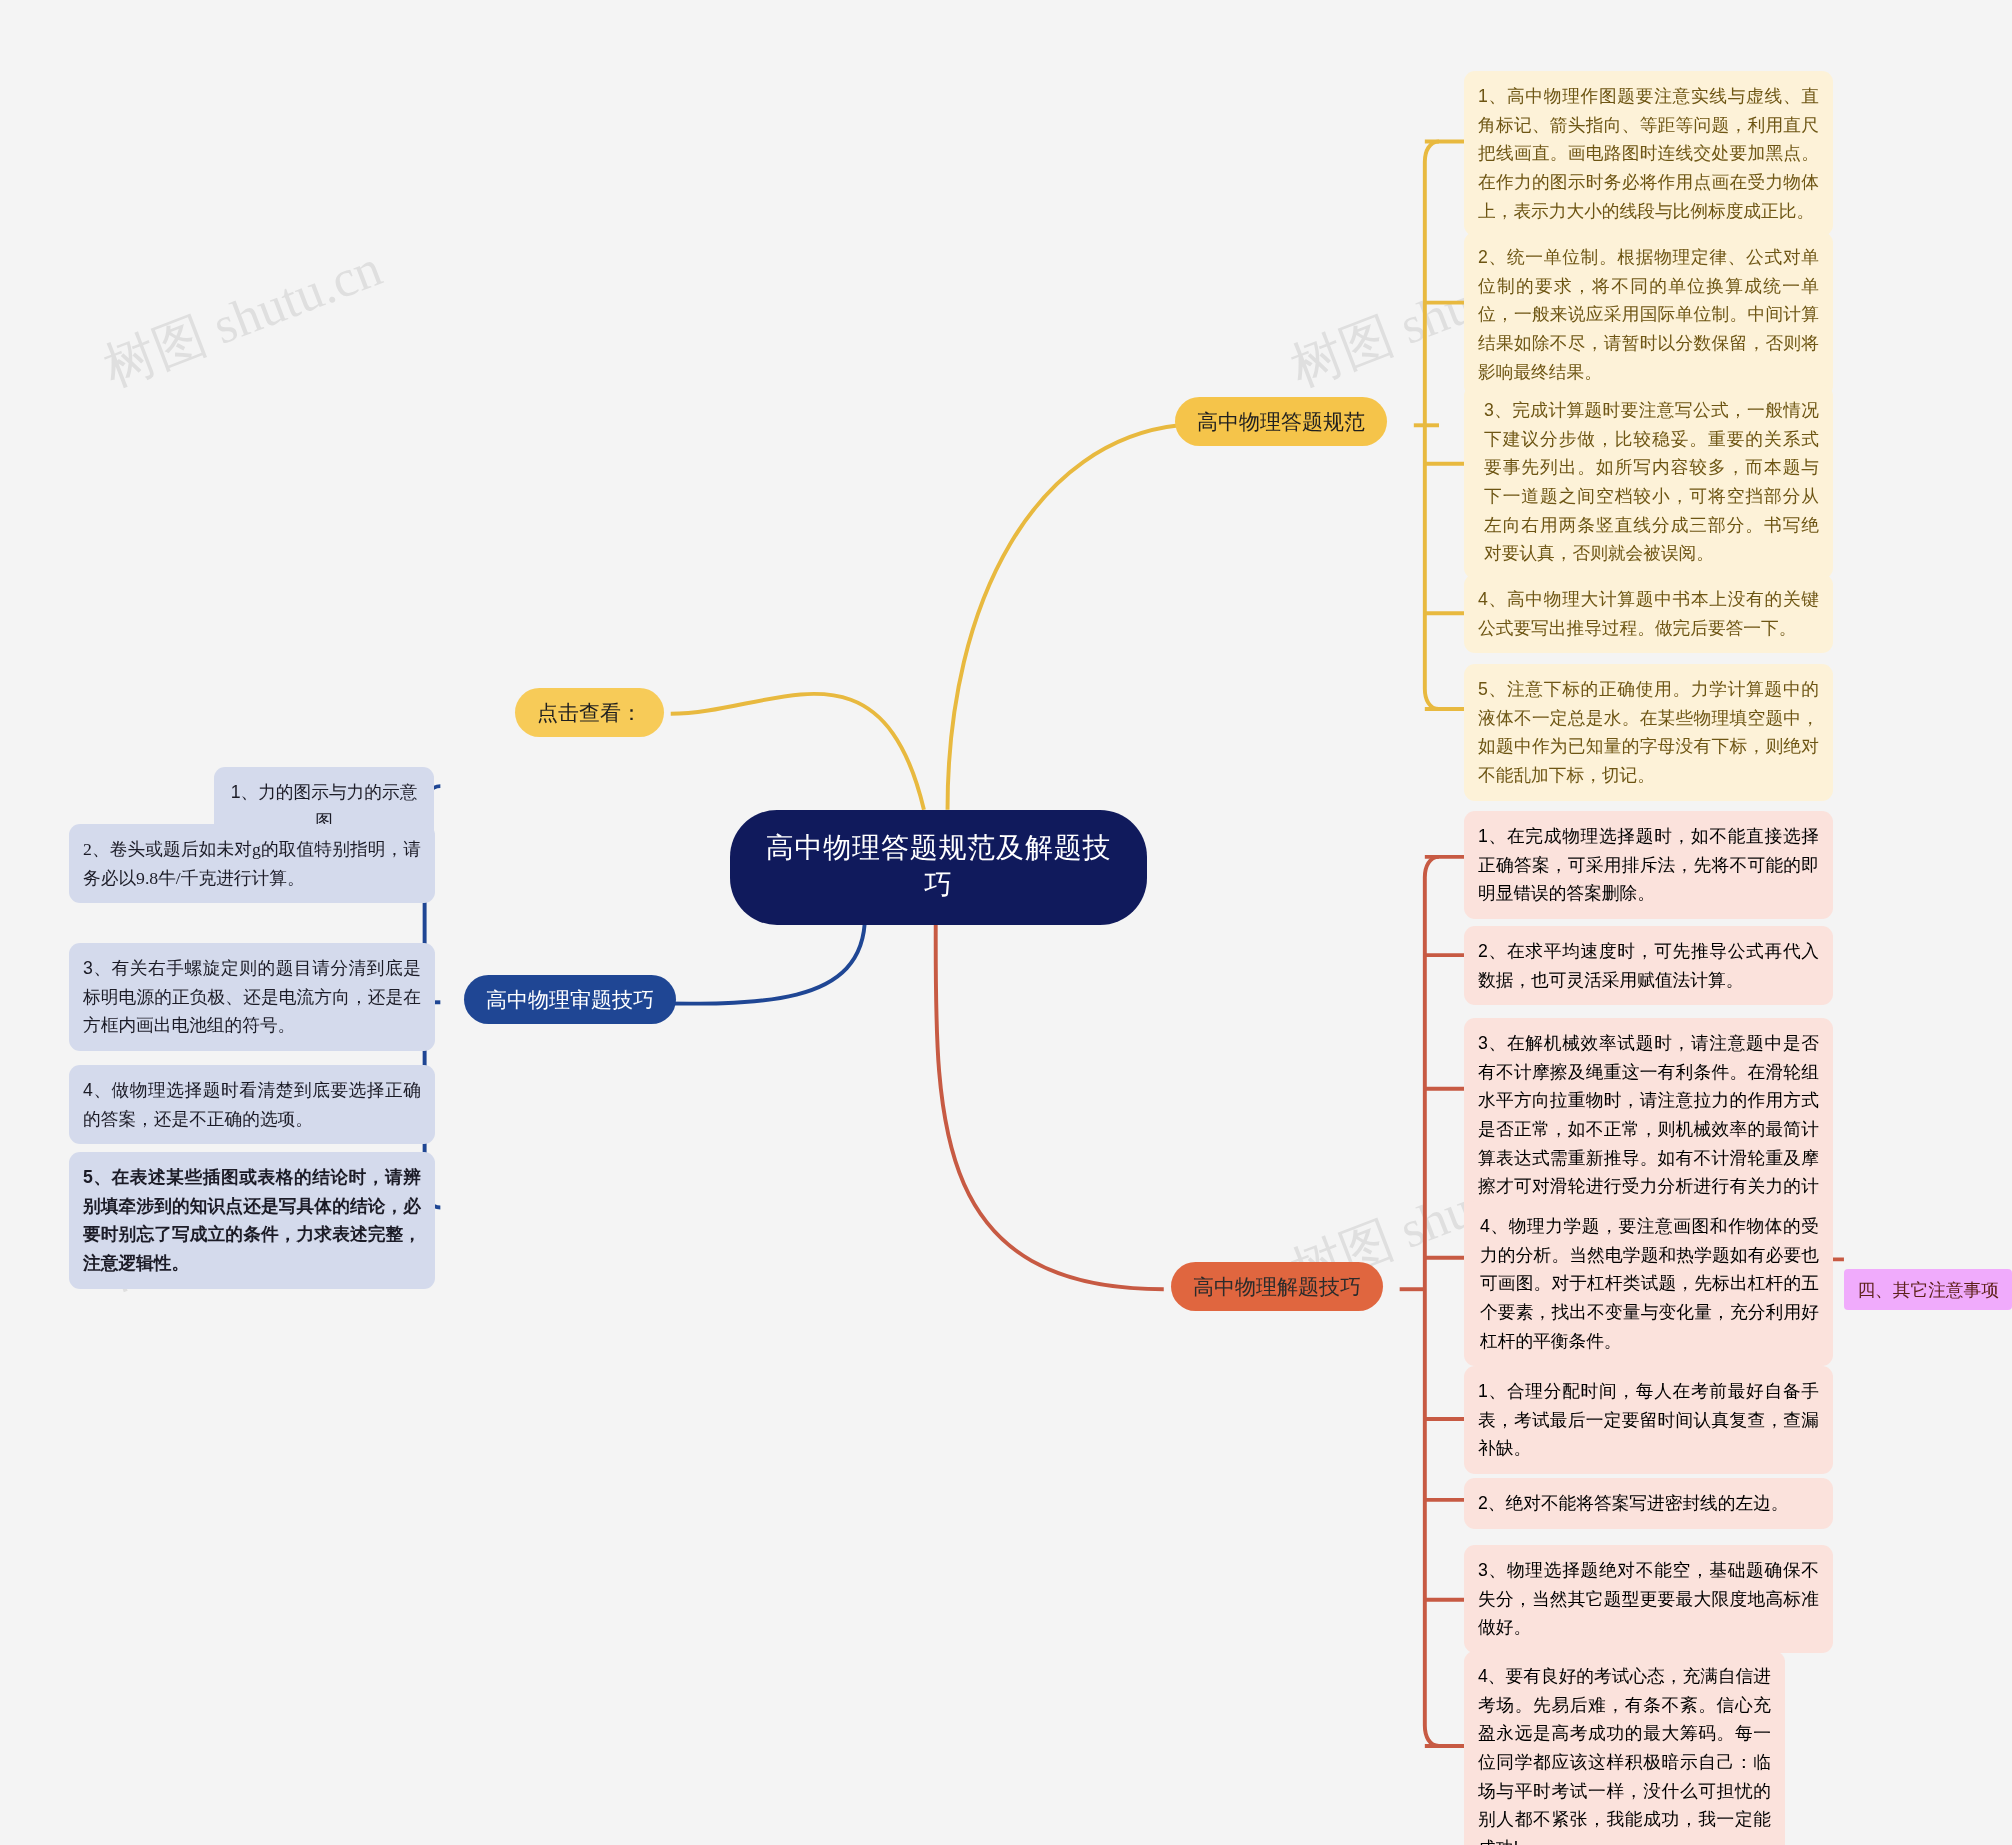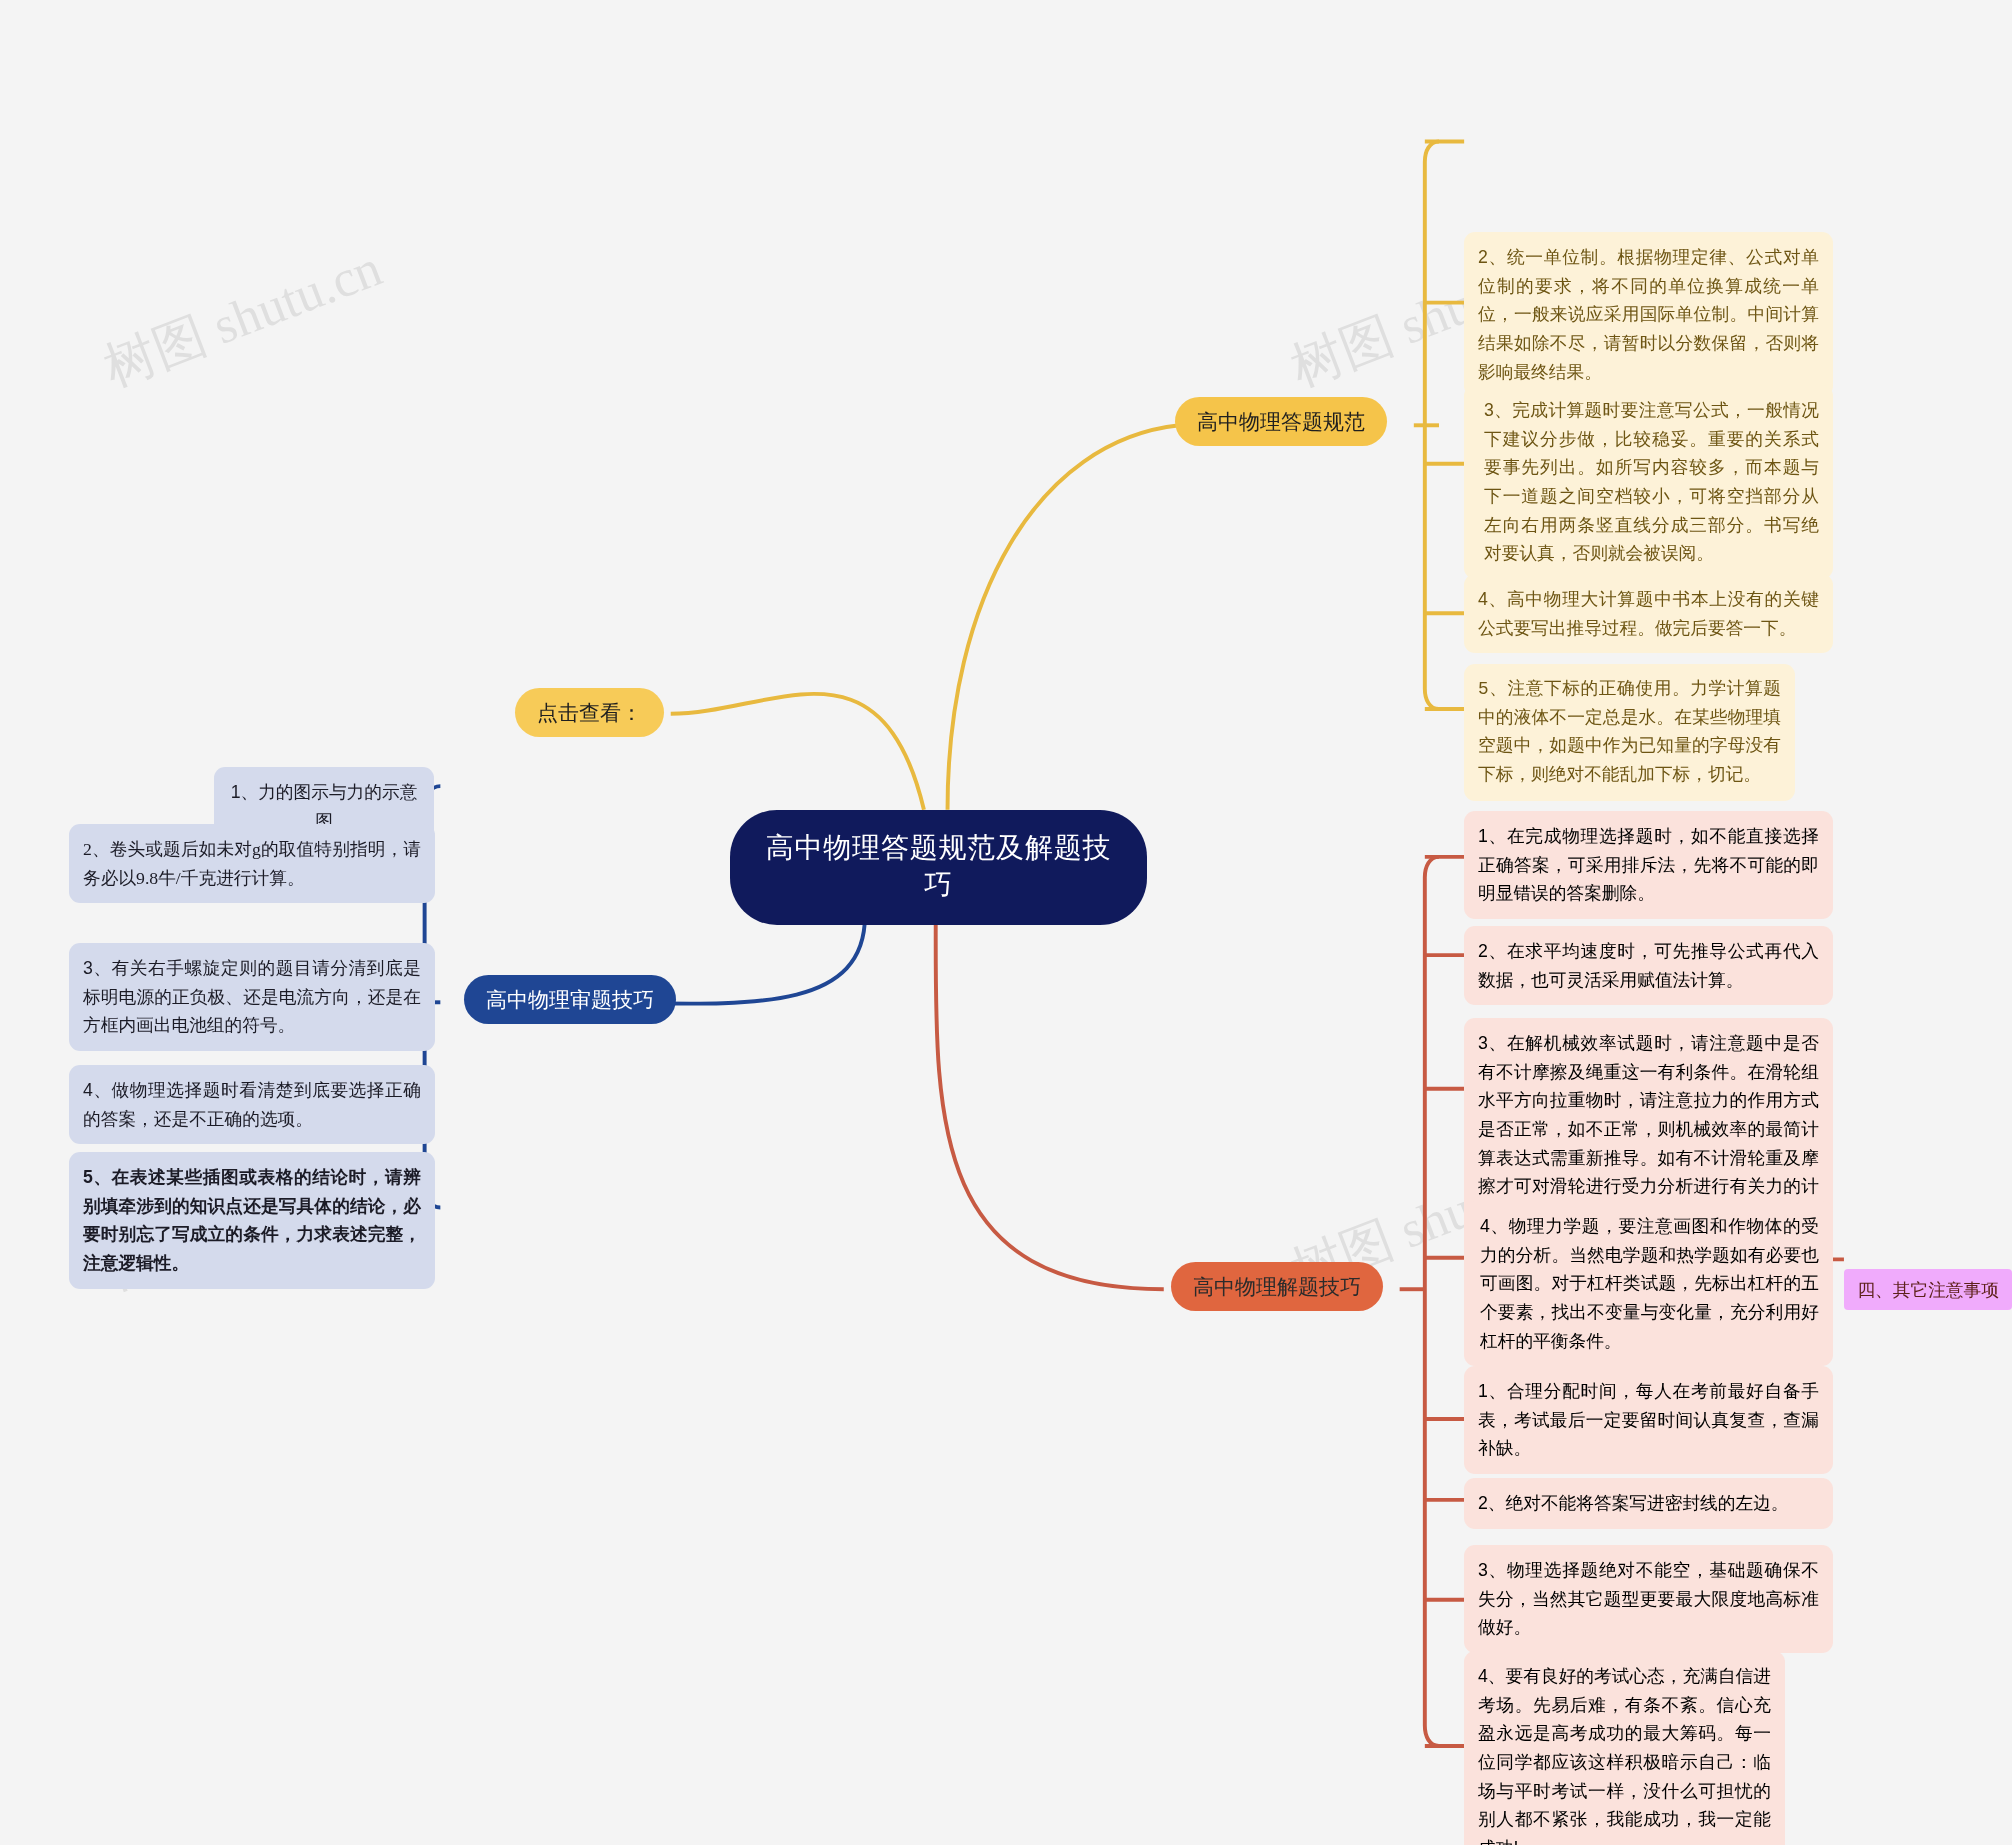--- a/index.html
+++ b/index.html
@@ -137,24 +137,25 @@
   <div class="node root" style="left:730px; top:810px; width:417px;">高中物理答题规范及解题技巧</div>
 
   <div class="node pill pill-yellow" style="left:515px; top:688px;">点击查看：</div>
 
   <div class="node pill pill-yellow-dark" style="left:1175px; top:397px;">高中物理答题规范</div>
 
   <div class="node pill pill-blue" style="left:464px; top:975px;">高中物理审题技巧</div>
 
   <div class="node pill pill-red" style="left:1171px; top:1262px;">高中物理解题技巧</div>
 
+  <div class="node leaf leaf-yellow" style="left:1464px; top:71px; width:369px;">1、高中物理作图题要注意实线与虚线、直角标记、箭头指向、等距等问题，利用直尺把线画直。画电路图时连线交处要加黑点。在作力的图示时务必将作用点画在受力物体上，表示力大小的线段与比例标度成正比。</div>
   <div class="node leaf leaf-yellow" style="left:1464px; top:232px; width:369px;">2、统一单位制。根据物理定律、公式对单位制的要求，将不同的单位换算成统一单位，一般来说应采用国际单位制。中间计算结果如除不尽，请暂时以分数保留，否则将影响最终结果。</div>
   <div class="node leaf leaf-yellow" style="left:1464px; top:385px; width:369px;padding-left:20px;">3、完成计算题时要注意写公式，一般情况下建议分步做，比较稳妥。重要的关系式要事先列出。如所写内容较多，而本题与下一道题之间空档较小，可将空挡部分从左向右用两条竖直线分成三部分。书写绝对要认真，否则就会被误阅。</div>
   <div class="node leaf leaf-yellow" style="left:1464px; top:574px; width:369px;">4、高中物理大计算题中书本上没有的关键公式要写出推导过程。做完后要答一下。</div>
-  <div class="node leaf leaf-yellow" style="left:1464px; top:664px; width:331px;font-family:Liberation Mono, monospace;">5、注意下标的正确使用。力学计算题中的液体不一定总是水。在某些物理填空题中，如题中作为已知量的字母没有下标，则绝对不能乱加下标，切记。</div>
+  <div class="node leaf leaf-yellow" style="left:1464px; top:664px; width:369px;">5、注意下标的正确使用。力学计算题中的液体不一定总是水。在某些物理填空题中，如题中作为已知量的字母没有下标，则绝对不能乱加下标，切记。</div>
 
   <div class="node leaf leaf-blue" style="left:214px; top:767px; width:220px; text-align:center;">1、力的图示与力的示意图</div>
   <div class="node leaf leaf-blue" style="left:69px; top:824px; width:366px;font-family:Liberation Serif, serif;">2、卷头或题后如未对g的取值特别指明，请务必以9.8牛/千克进行计算。</div>
   <div class="node leaf leaf-blue" style="left:69px; top:943px; width:366px;">3、有关右手螺旋定则的题目请分清到底是标明电源的正负极、还是电流方向，还是在方框内画出电池组的符号。</div>
   <div class="node leaf leaf-blue" style="left:69px; top:1065px; width:366px;">4、做物理选择题时看清楚到底要选择正确的答案，还是不正确的选项。</div>
   <div class="node leaf leaf-blue" style="left:69px; top:1152px; width:366px;font-weight:bold;">5、在表述某些插图或表格的结论时，请辨别填牵涉到的知识点还是写具体的结论，必要时别忘了写成立的条件，力求表述完整，注意逻辑性。</div>
 
   <div class="node leaf leaf-red" style="left:1464px; top:811px; width:369px;">1、在完成物理选择题时，如不能直接选择正确答案，可采用排斥法，先将不可能的即明显错误的答案删除。</div>
   <div class="node leaf leaf-red" style="left:1464px; top:926px; width:369px;">2、在求平均速度时，可先推导公式再代入数据，也可灵活采用赋值法计算。</div>
   <div class="node leaf leaf-red" style="left:1464px; top:1018px; width:369px;">3、在解机械效率试题时，请注意题中是否有不计摩擦及绳重这一有利条件。在滑轮组水平方向拉重物时，请注意拉力的作用方式是否正常，如不正常，则机械效率的最简计算表达式需重新推导。如有不计滑轮重及摩擦才可对滑轮进行受力分析进行有关力的计算。</div>

